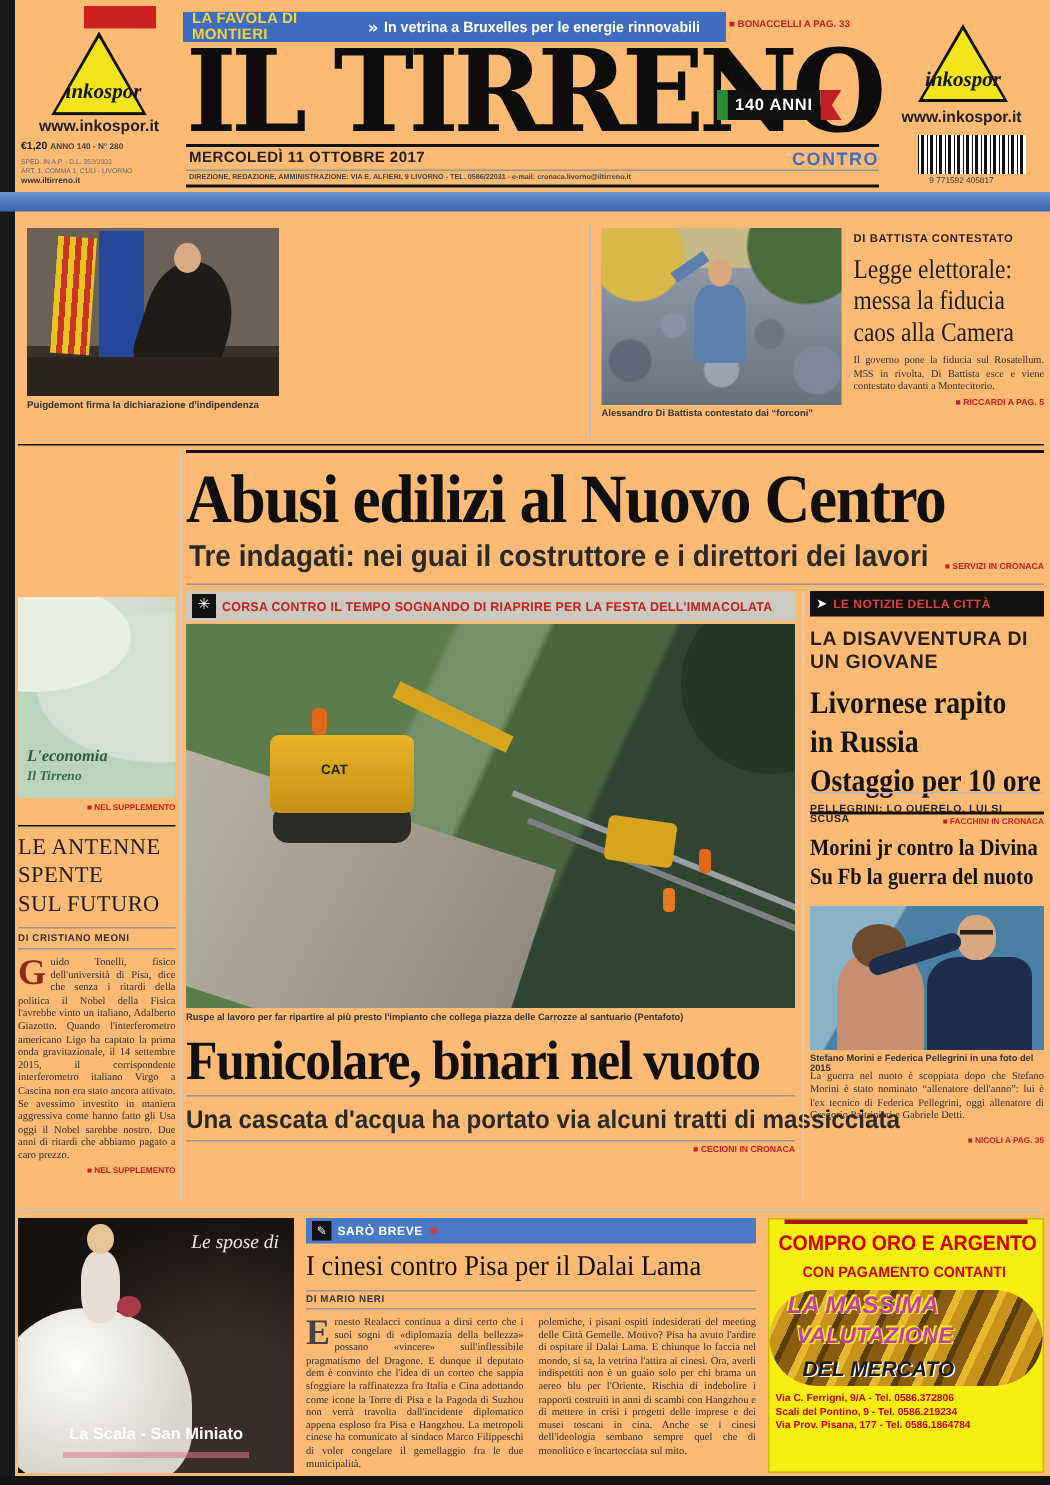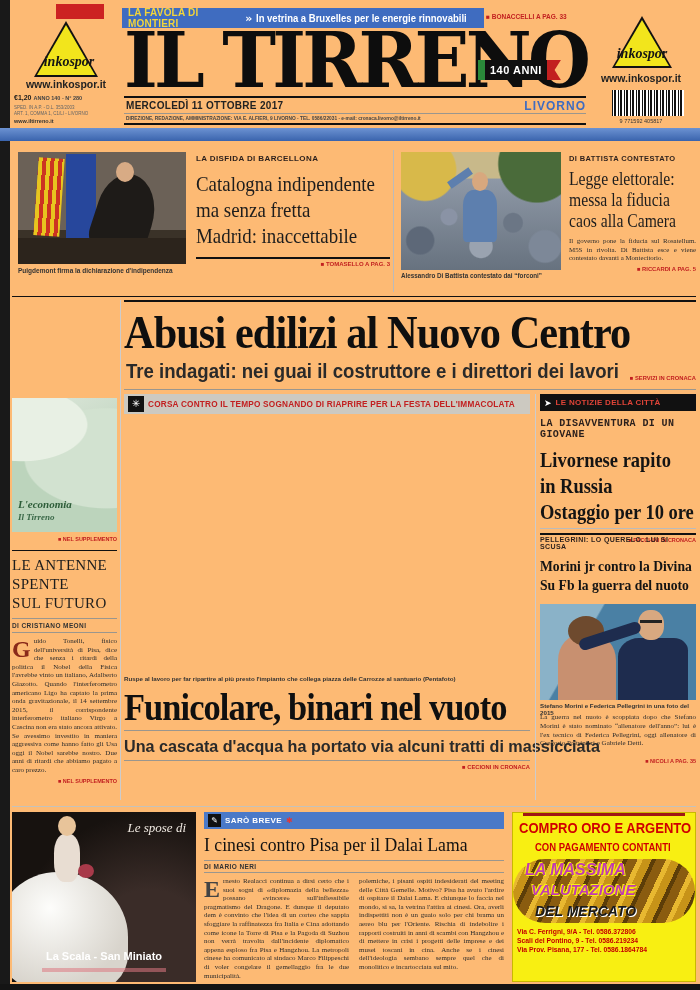--- a/index.html
+++ b/index.html
@@ -73,46 +73,36 @@
 
   <div class="abs dser cond" style="left:124px;top:28px;font-weight:bold;font-size:76px;line-height:66px;letter-spacing:-4px;color:#0d0d0d;transform:scaleX(.95);">IL TIRRENO</div>
   <div class="abs" style="left:478px;top:60px;display:flex;align-items:stretch;height:20px;">
     <span style="width:7px;background:#2a8a3a;"></span>
     <span style="background:#101010;color:#fff;font-weight:bold;font-size:11px;line-height:20px;padding:0 5px;letter-spacing:.5px;">140 ANNI</span>
     <span style="width:14px;background:#c22020;clip-path:polygon(0 0,100% 0,55% 50%,100% 100%,0 100%);"></span>
   </div>
 
   <div class="abs rule" style="left:124px;top:96px;width:462px;height:2px;"></div>
   <div class="abs" style="left:126px;top:100px;font-weight:bold;font-size:10px;color:#222;letter-spacing:.3px;">MERCOLEDÌ 11 OTTOBRE 2017</div>
-  <div class="abs" style="left:480px;top:99px;width:106px;text-align:right;color:#3f6cc0;font-weight:bold;font-size:12px;letter-spacing:1px;">LIVORNO</div>
+  <div class="abs" style="left:480px;top:99px;width:106px;text-align:right;color:#3f6cc0;font-weight:bold;font-size:12px;letter-spacing:1px;">CONTRO</div>
   <div class="abs grule" style="left:124px;top:113px;width:462px;height:1px;"></div>
   <div class="abs" style="left:126px;top:116px;width:380px;font-size:4.8px;font-weight:bold;color:#444;">DIREZIONE, REDAZIONE, AMMINISTRAZIONE: VIA E. ALFIERI, 9 LIVORNO - TEL. 0586/22031 - e-mail: cronaca.livorno@iltirreno.it</div>
   <div class="abs rule" style="left:124px;top:123px;width:462px;height:2px;"></div>
 
   <div class="abs" style="left:0;top:128px;width:700px;height:13px;background:linear-gradient(180deg,#6c92d2,#3a64ad);"></div>
 
   <div class="abs photo" style="left:18px;top:152px;width:168px;height:112px;background:linear-gradient(180deg,#6b6157 0 70%,#3a3228 70% 100%);">
     <div class="abs" style="left:18px;top:6px;width:26px;height:78px;background:repeating-linear-gradient(90deg,#e8c51f 0 4px,#cc3322 4px 8px);transform:rotate(4deg);"></div>
     <div class="abs" style="left:48px;top:2px;width:30px;height:84px;background:#27479c;"></div>
     <div class="abs" style="left:78px;top:22px;width:58px;height:80px;background:#1e1b18;border-radius:45% 55% 20% 20%;transform:rotate(18deg);"></div>
     <div class="abs" style="left:98px;top:10px;width:18px;height:20px;background:#d8ab85;border-radius:50%;"></div>
     <div class="abs" style="left:0;top:86px;width:168px;height:26px;background:#2c241c;"></div>
   </div>
   <div class="abs cap" style="left:18px;top:267px;width:170px;font-size:6.5px;">Puigdemont firma la dichiarazione d'indipendenza</div>
 
-  <div class="abs" style="left:196px;top:154px;width:194px;">
-    <div class="kicker" style="font-size:8px;">LA DISFIDA DI BARCELLONA</div>
-    <div class="serif" style="margin-top:8px;font-size:21px;line-height:26px;color:#1d1d1d;">
-      <div class="cond" style="transform:scaleX(.9);">Catalogna indipendente</div>
-      <div class="cond" style="transform:scaleX(.9);">ma senza fretta</div>
-      <div class="cond" style="transform:scaleX(.9);">Madrid: inaccettabile</div>
-    </div>
-    <div class="rule" style="width:100%;height:2px;margin-top:8px;"></div>
-    <div class="tag" style="font-size:6px;margin-top:2px;">■ TOMASELLO A PAG. 3</div>
-  </div>
 
   <div class="abs" style="left:393px;top:150px;width:1px;height:142px;background:#bbb;"></div>
 
   <div class="abs photo crowd" style="left:401px;top:152px;width:160px;height:118px;">
     <div class="abs" style="left:62px;top:38px;width:34px;height:52px;background:#5d7fae;border-radius:30% 30% 10% 10%;"></div>
     <div class="abs" style="left:71px;top:20px;width:16px;height:19px;background:#d8a87e;border-radius:50%;"></div>
     <div class="abs" style="left:46px;top:22px;width:26px;height:8px;background:#5d7fae;transform:rotate(-35deg);"></div>
   </div>
   <div class="abs cap" style="left:401px;top:272px;width:160px;font-size:6.3px;">Alessandro Di Battista contestato dai “forconi”</div>
 
@@ -144,33 +134,49 @@
   <div class="abs" style="left:126px;top:360px;width:570px;">
     <span class="cond" style="font-size:20px;font-weight:bold;color:#2a2a2a;transform:scaleX(.93);">Tre indagati: nei guai il costruttore e i direttori dei lavori</span>
     <span class="tag" style="font-size:5.8px;position:absolute;right:0;bottom:2px;">■ SERVIZI IN CRONACA</span>
   </div>
   <div class="abs grule" style="left:124px;top:389px;width:572px;height:1px;"></div>
 
   <div class="abs" style="left:124px;top:394px;width:406px;height:20px;background:#ccc9c1;display:flex;align-items:center;">
     <span class="ico" style="background:#111;color:#fff;width:16px;height:16px;margin:0 4px;font-size:10px;line-height:16px;text-align:center;">✳</span>
     <span class="cond" style="color:#c22020;font-weight:bold;font-size:8.5px;letter-spacing:.2px;transform:scaleX(.97);">CORSA CONTRO IL TEMPO SOGNANDO DI RIAPRIRE PER LA FESTA DELL'IMMACOLATA</span>
   </div>
+  <div class="abs photo" style="left:124px;top:416px;width:406px;height:256px;background:
+      linear-gradient(115deg,#5d7c4c 0 34%,#74906a 35% 46%,#4a6440 47% 62%,#2f4530 63% 100%);">
+    <div class="abs" style="left:-30px;top:120px;width:260px;height:150px;background:linear-gradient(100deg,#b8b2a4,#8f8a7c);transform:rotate(18deg);"></div>
+    <div class="abs" style="left:58px;top:120px;width:92px;height:26px;background:#2a2a26;border-radius:10px;"></div>
+    <div class="abs" style="left:56px;top:74px;width:96px;height:52px;background:linear-gradient(180deg,#e8b52a,#c78f15);border-radius:6px;">
+      <span style="position:absolute;left:34px;top:18px;font-weight:bold;font-size:9px;color:#221;">CAT</span>
+    </div>
+    <div class="abs" style="left:136px;top:56px;width:84px;height:12px;background:#d8a51f;transform:rotate(26deg);"></div>
+    <div class="abs" style="left:84px;top:56px;width:10px;height:18px;background:#e06818;border-radius:4px;"></div>
+    <div class="abs" style="left:210px;top:150px;width:210px;height:4px;background:#9aa0a2;transform:rotate(22deg);"></div>
+    <div class="abs" style="left:220px;top:170px;width:220px;height:4px;background:#7c8284;transform:rotate(22deg);"></div>
+    <div class="abs" style="left:280px;top:130px;width:46px;height:30px;background:#d8a51f;border-radius:4px;transform:rotate(8deg);"></div>
+    <div class="abs" style="left:342px;top:150px;width:8px;height:16px;background:#e06818;border-radius:3px;"></div>
+    <div class="abs" style="left:318px;top:176px;width:8px;height:16px;background:#e87820;border-radius:3px;"></div>
+    <div class="abs" style="left:330px;top:-20px;width:120px;height:120px;background:#233722;border-radius:50%;"></div>
+  </div>
   <div class="abs cap" style="left:124px;top:675px;width:406px;font-size:6.2px;">Ruspe al lavoro per far ripartire al più presto l'impianto che collega piazza delle Carrozze al santuario (Pentafoto)</div>
   <div class="abs serif cond" style="left:124px;top:686px;font-weight:bold;font-size:37px;letter-spacing:-1px;color:#101010;transform:scaleX(.93);">Funicolare, binari nel vuoto</div>
   <div class="abs grule" style="left:124px;top:730px;width:406px;height:1px;"></div>
   <div class="abs cond" style="left:124px;top:737px;font-size:17px;font-weight:bold;color:#2a2a2a;transform:scaleX(.95);">Una cascata d'acqua ha portato via alcuni tratti di massicciata</div>
   <div class="abs grule" style="left:124px;top:760px;width:406px;height:1px;"></div>
   <div class="abs tag" style="left:124px;top:764px;width:406px;font-size:5.8px;">■ CECIONI IN CRONACA</div>
 
   <div class="abs" style="left:540px;top:394px;width:156px;height:17px;background:#111;display:flex;align-items:center;">
     <span class="ico" style="color:#fff;font-size:9px;margin:0 4px;">➤</span>
     <span style="color:#e04438;font-weight:bold;font-size:8px;letter-spacing:.3px;">LE NOTIZIE DELLA CITTÀ</span>
   </div>
   <div class="abs" style="left:540px;top:418px;width:156px;">
-    <div class="kicker" style="font-size:10px;font-family:Liberation Mono, monospace;">LA DISAVVENTURA DI UN GIOVANE</div>
+    <div class="kicker" style="font-size:13px;">LA DISAVVENTURA DI UN GIOVANE</div>
     <div class="serif" style="margin-top:7px;font-weight:bold;font-size:21px;line-height:26px;color:#141414;">
       <div class="cond" style="transform:scaleX(.88);">Livornese rapito</div>
       <div class="cond" style="transform:scaleX(.88);">in Russia</div>
       <div class="cond" style="transform:scaleX(.88);">Ostaggio per 10 ore</div>
     </div>
     <div class="rule" style="width:100%;height:2px;margin-top:8px;"></div>
     <div class="tag" style="font-size:5.5px;margin-top:2px;">■ FACCHINI IN CRONACA</div>
   </div>
   <div class="abs" style="left:540px;top:528px;width:156px;height:1px;background:#bbb;"></div>
 

